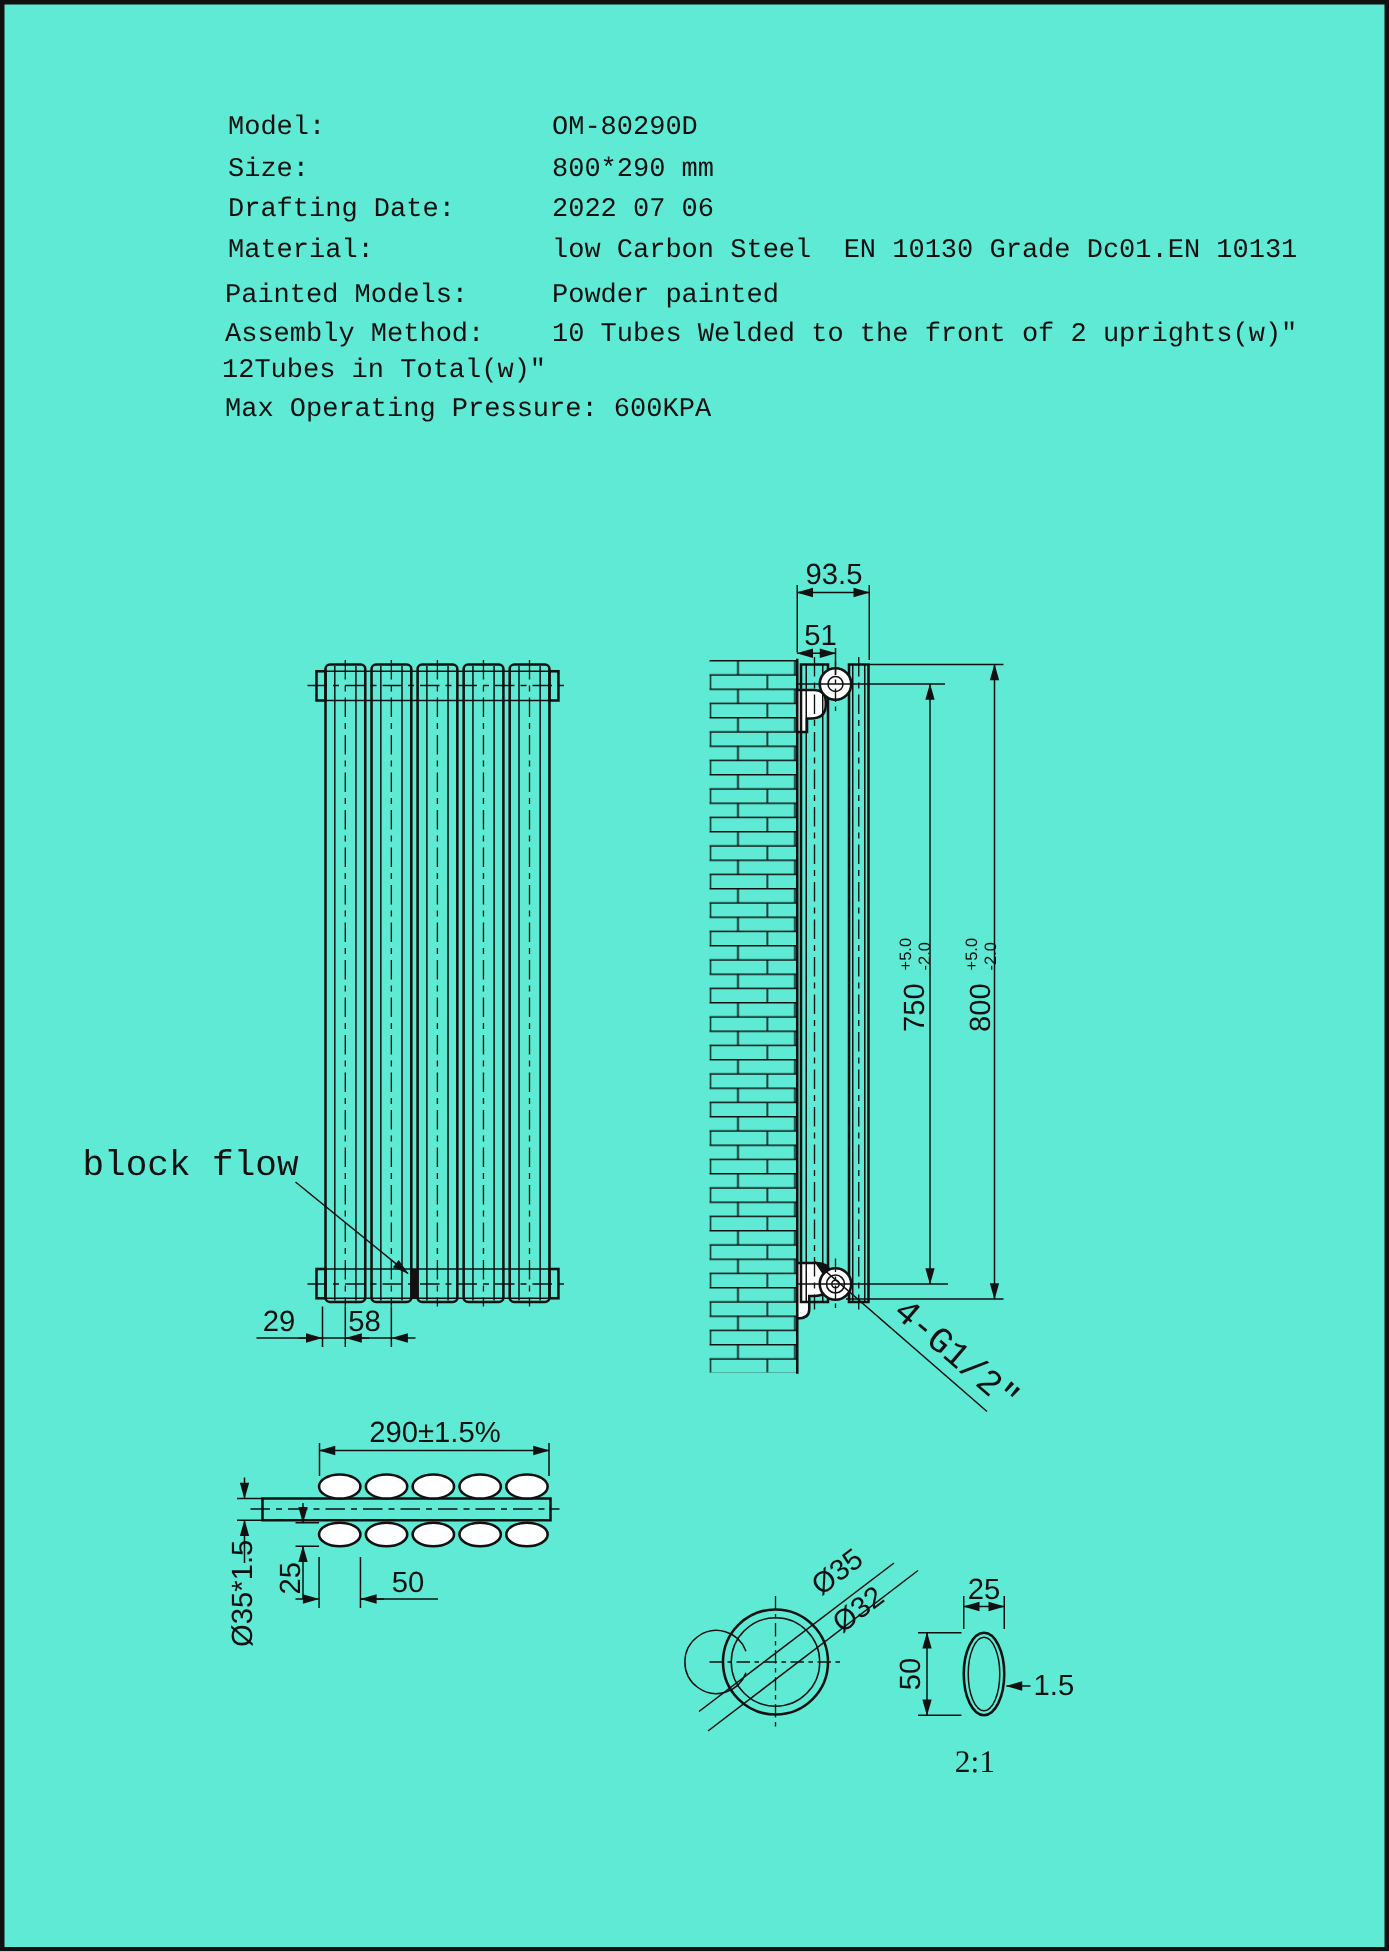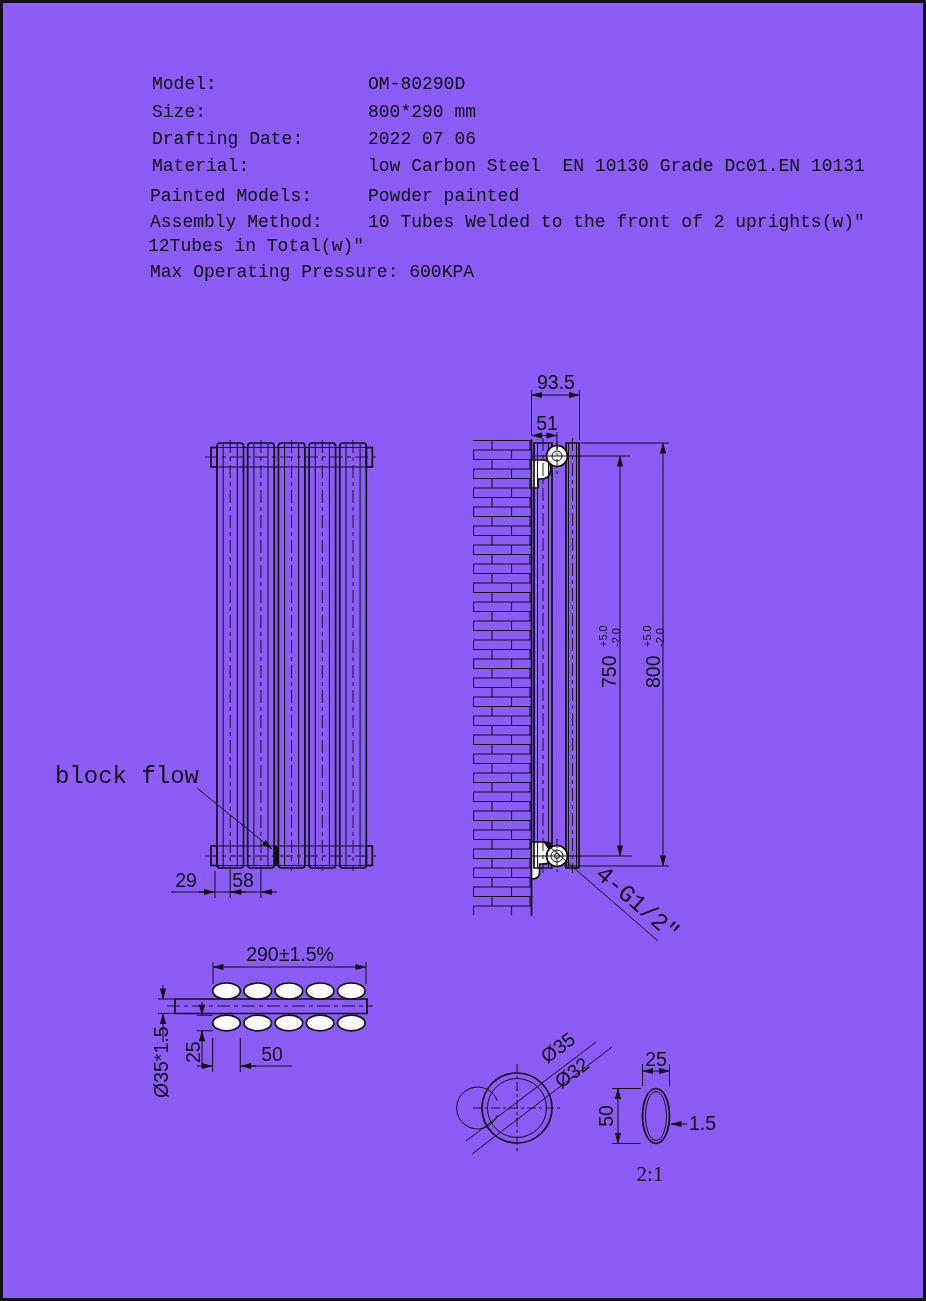--- a/index.html
+++ b/index.html
@@ -1,16 +1,16 @@
 <!DOCTYPE html>
 <html><head>
 <meta charset="utf-8">
 <style>
   html,body{margin:0;padding:0;background:#fff;}
-  .page{position:relative;width:926px;height:1301px;background:#8b5cf6;}
+  .page{position:relative;width:926px;height:1301px;background:#5eead4;}
   svg text{fill:#111;}
   .ol{stroke:#111;stroke-width:1.7;fill:none;stroke-linecap:square;}
   .olw{stroke:#111;stroke-width:1.7;fill:#fff;}
   .tl{stroke:#111;stroke-width:1;fill:none;}
   .cl{stroke:#111;stroke-width:0.9;fill:none;stroke-dasharray:13 4 4 4;}
   .cs{stroke:#111;stroke-width:0.9;fill:none;stroke-dasharray:9 3 3 3;}
   .spec{font:18px "Liberation Mono","DejaVu Sans Mono",monospace;white-space:pre;}
   .lbl{font:24px "Liberation Mono","DejaVu Sans Mono",monospace;}
   .scale{font:21px "Liberation Serif","DejaVu Serif",serif;}
   .dim{font:19.5px "Liberation Sans","DejaVu Sans",sans-serif;}

